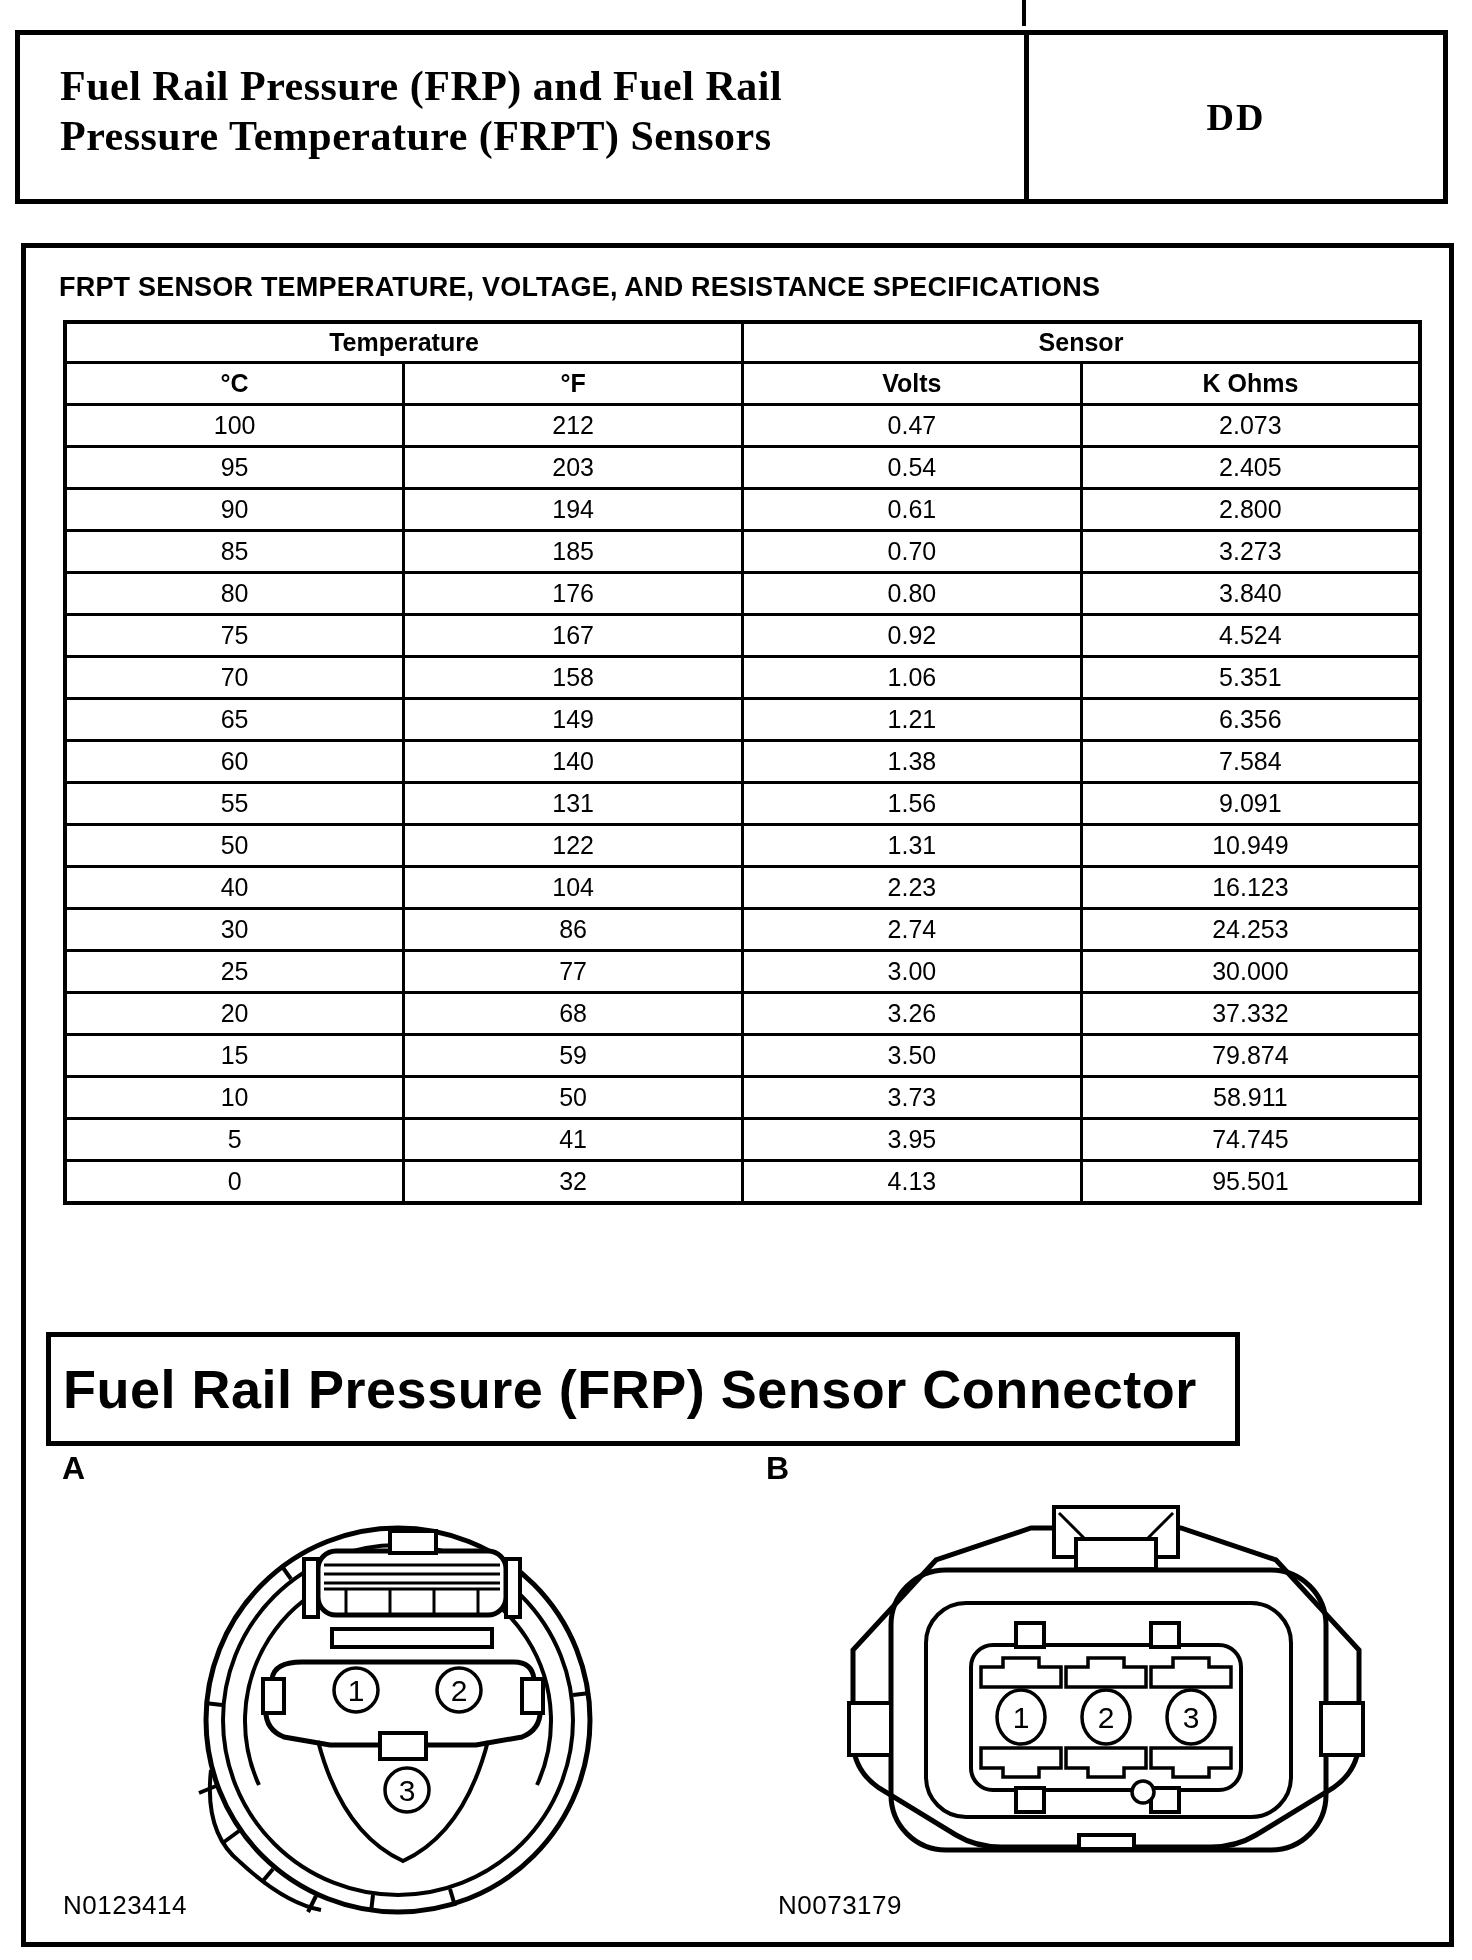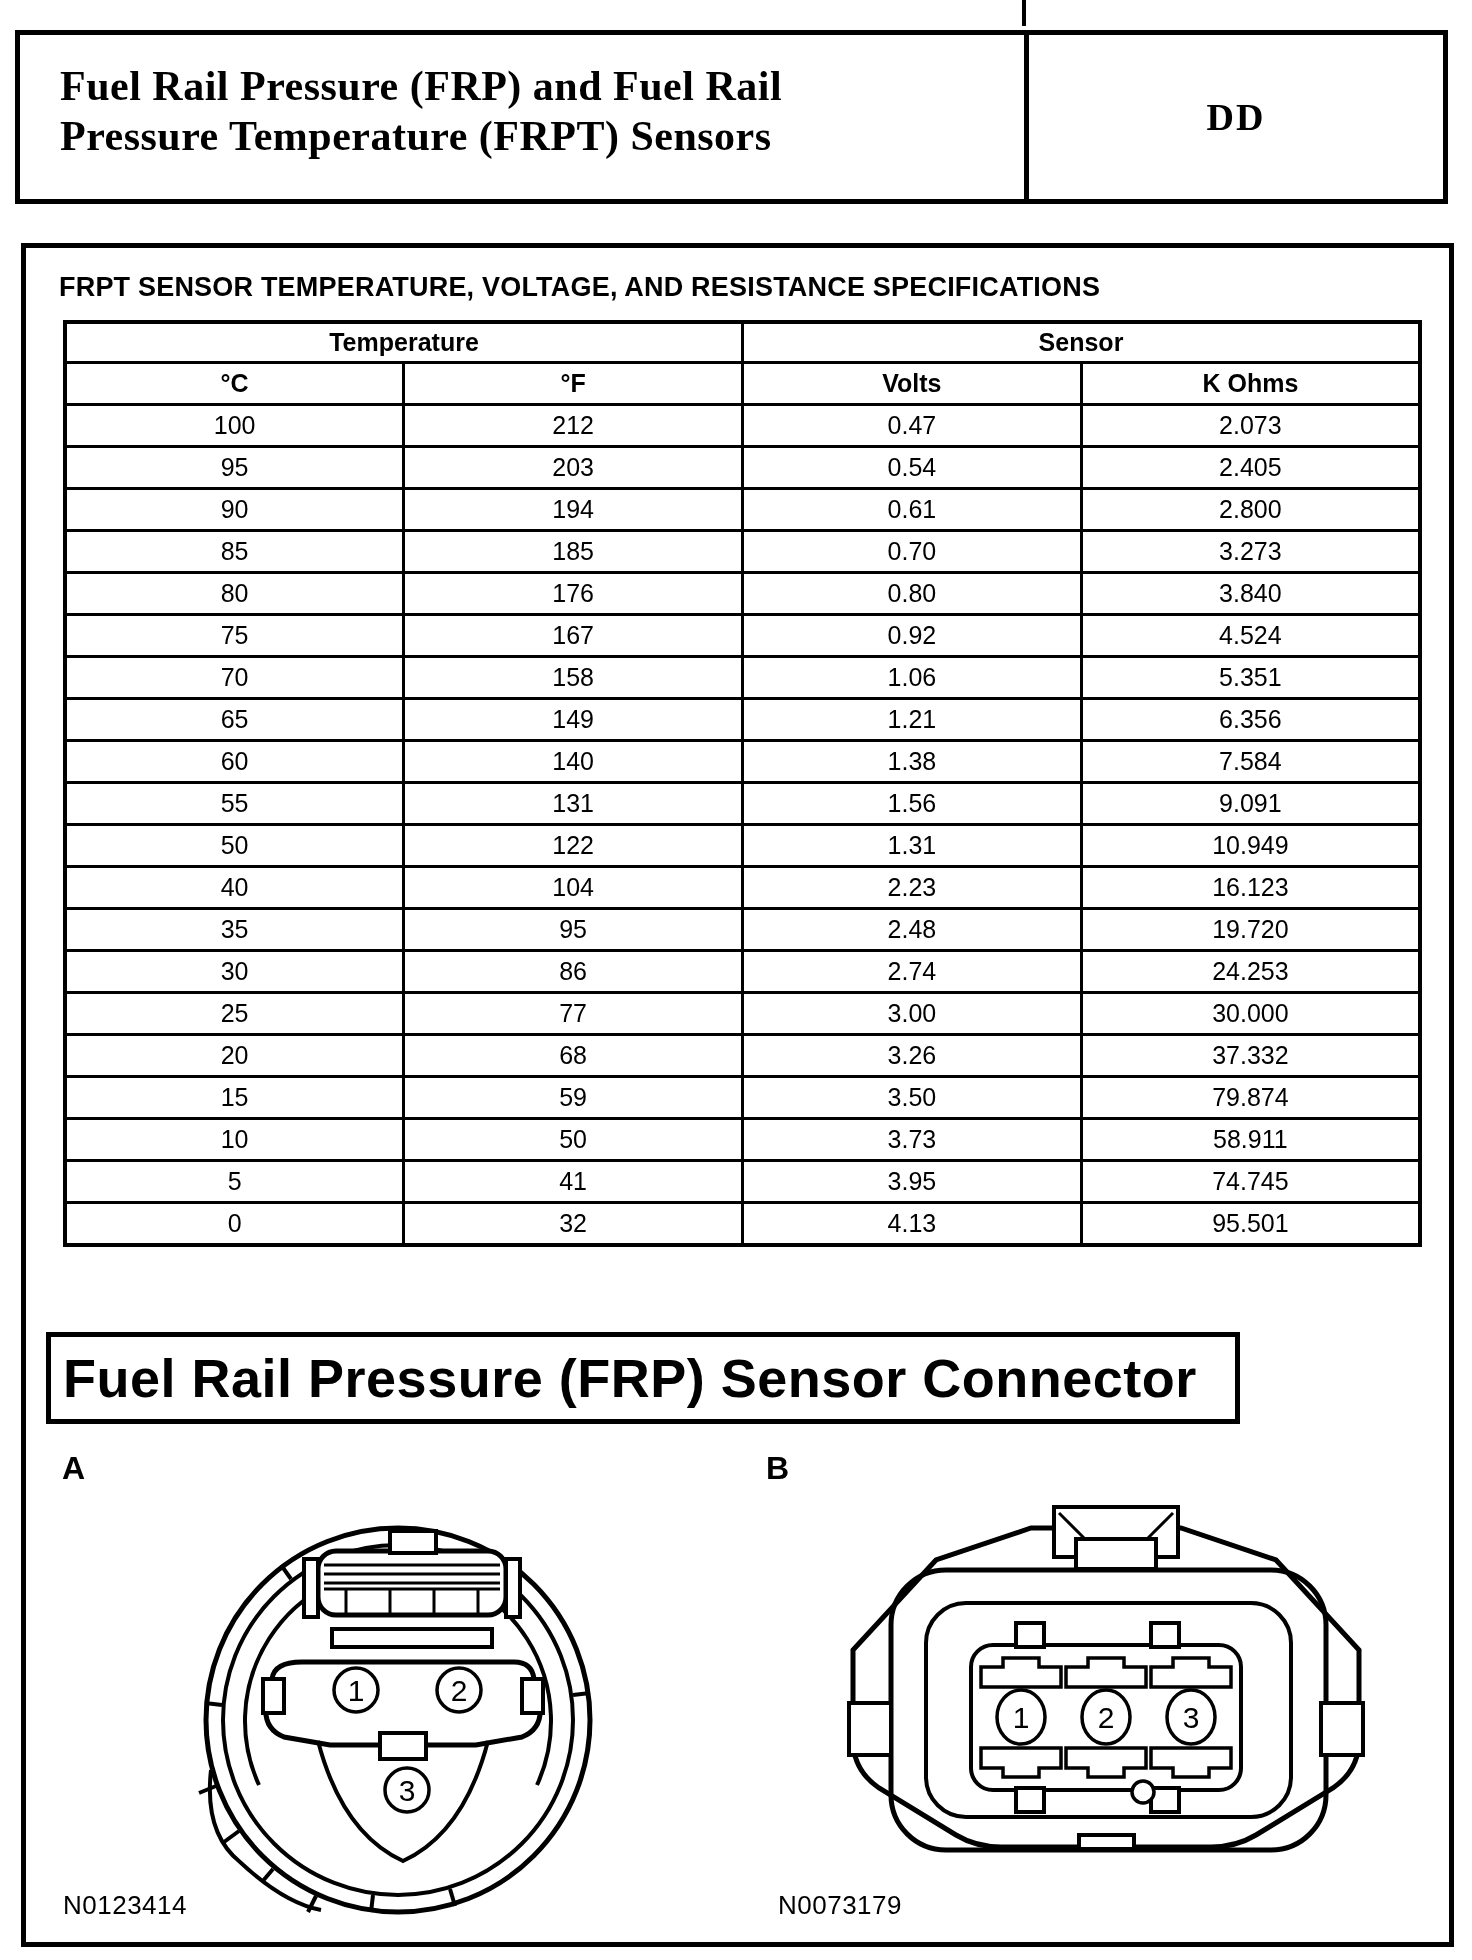--- a/index.html
+++ b/index.html
@@ -36,21 +36,21 @@
     border-collapse:collapse;table-layout:fixed;
   }
   table.spec, table.spec th, table.spec td{border:3px solid #000;}
   table.spec{border-width:4px;}
   table.spec th{font-size:25px;font-weight:bold;padding:0;}
   table.spec td{font-size:25px;font-weight:normal;text-align:center;padding:0;height:39px;}
   tr.group-row th{height:37px;}
   tr.colhead-row th{height:39px;}
   
   .conn-title-box{
-    position:absolute;left:20px;top:1084px;width:1194px;height:92px;
+    position:absolute;left:20px;top:1084px;width:1194px;height:114px;
     border:5px solid #000;box-sizing:border-box;display:flex;align-items:center;
     padding-left:12px;
   }
   .conn-title{font-weight:bold;font-size:54px;letter-spacing:.5px;white-space:nowrap;}
   .diagram-label{position:absolute;font-weight:bold;font-size:32px;}
   .label-a{left:36px;top:1202px;}
   .label-b{left:740px;top:1202px;}
   .svg-a{position:absolute;left:140px;top:1235px;}
   .svg-b{position:absolute;left:795px;top:1247px;}
   .part-number{position:absolute;font-size:26px;letter-spacing:.5px;}
@@ -171,26 +171,20 @@
           </tr>
 
 
           <tr>
             <td>40</td>
             <td>104</td>
             <td>2.23</td>
             <td>16.123</td>
           </tr>
 
-          <tr>
-            <td>35</td>
-            <td>95</td>
-            <td>2.48</td>
-            <td>19.720</td>
-          </tr>
 
           <tr>
             <td>30</td>
             <td>86</td>
             <td>2.74</td>
             <td>24.253</td>
           </tr>
 
           <tr>
             <td>25</td>

